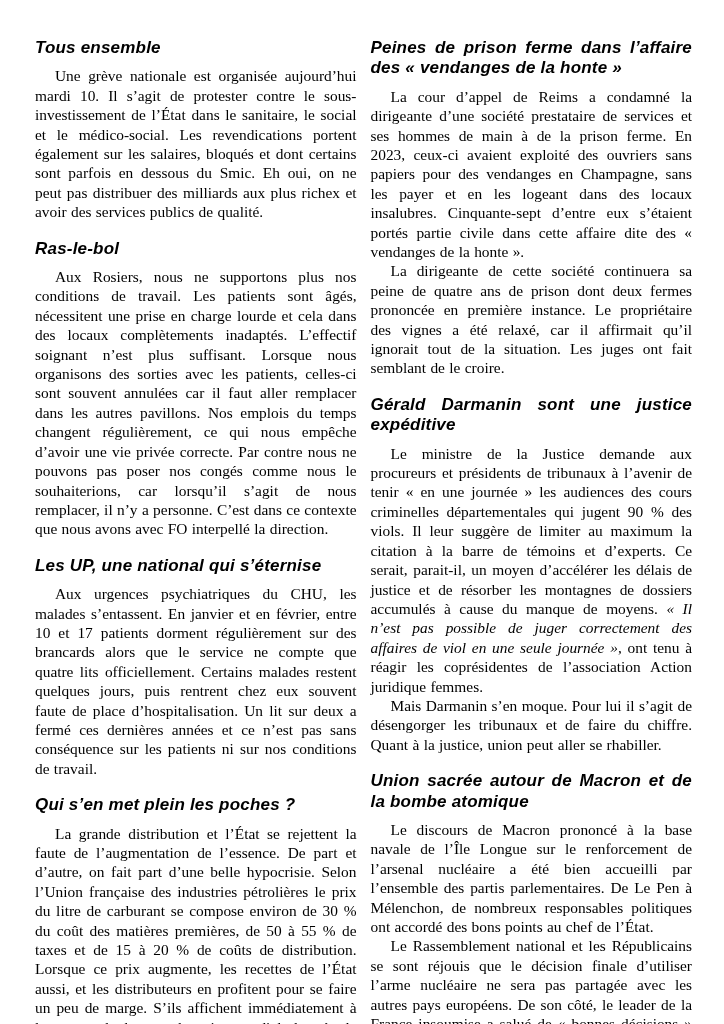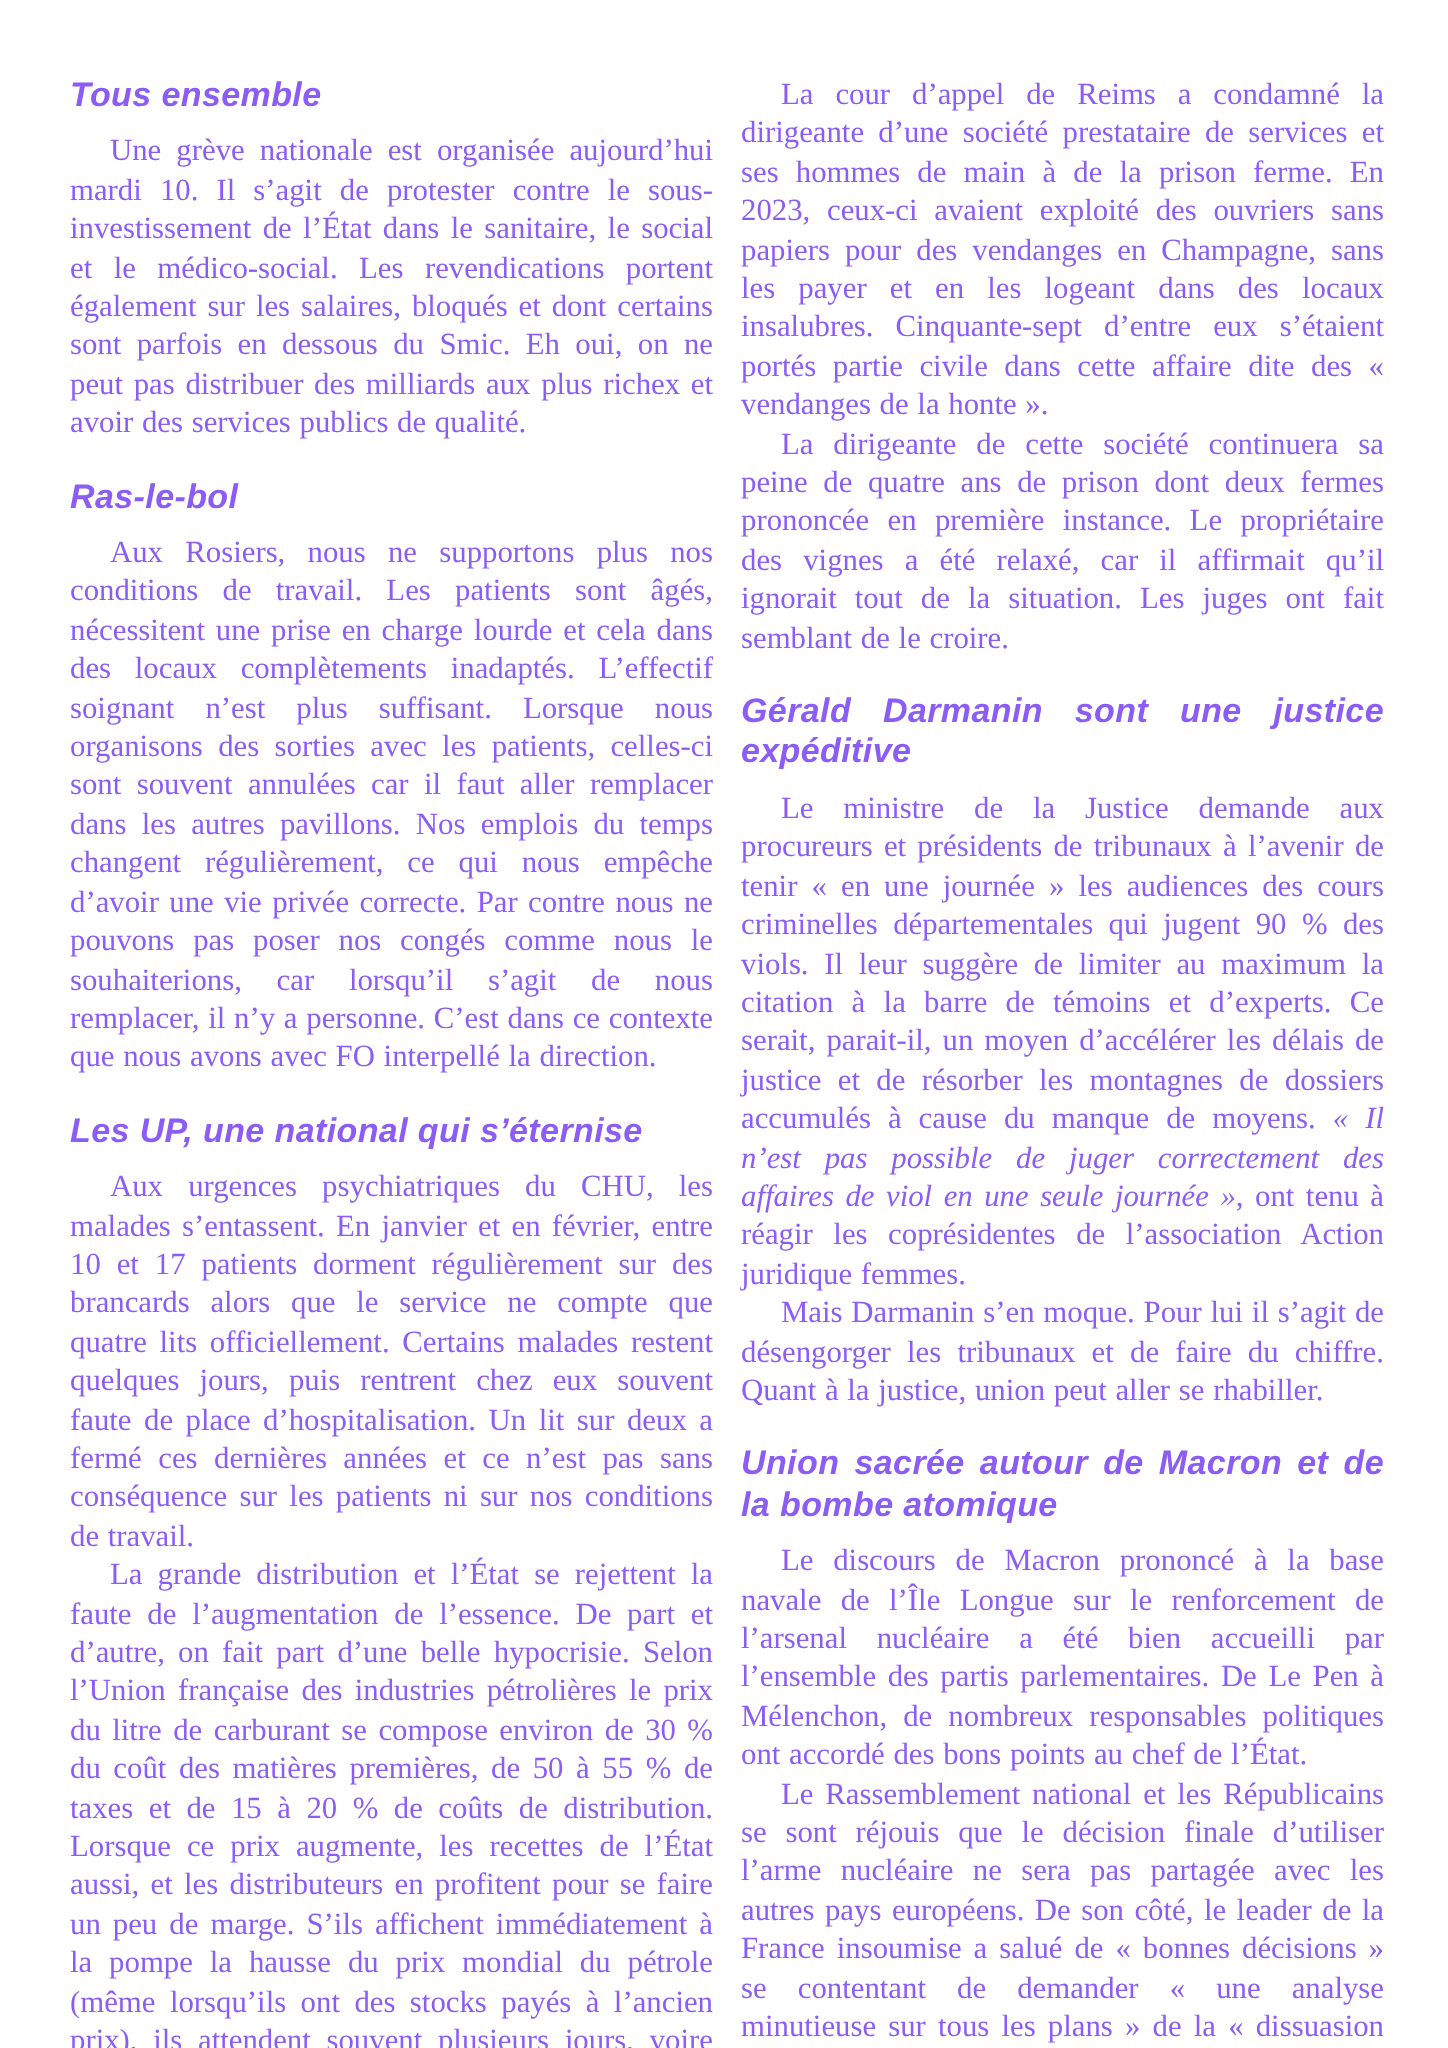--- a/index.html
+++ b/index.html
@@ -4,21 +4,21 @@
 <style>
   html, body {
     margin: 0;
     padding: 0;
     background: #ffffff;
   }
   .page {
     width: 724px;
     height: 1024px;
     background: #ffffff;
-    color: #8b5cf6;
+    color: #000000;
     box-sizing: border-box;
     padding: 38px 32px 0 35px;
     overflow: hidden;
     font-family: "Liberation Serif", serif;
   }
   .columns {
     display: flex;
     gap: 14px;
   }
   .col {
@@ -67,27 +67,29 @@
         <h2 class="section-heading">Ras-le-bol</h2>
         <p class="body-para">Aux Rosiers, nous ne supportons plus nos conditions de travail. Les patients sont âgés, nécessitent une prise en charge lourde et cela dans des locaux complètements inadaptés. L’effectif soignant n’est plus suffisant. Lorsque nous organisons des sorties avec les patients, celles-ci sont souvent annulées car il faut aller remplacer dans les autres pavillons. Nos emplois du temps changent régulièrement, ce qui nous empêche d’avoir une vie privée correcte. Par contre nous ne pouvons pas poser nos congés comme nous le souhaiterions, car lorsqu’il s’agit de nous remplacer, il n’y a personne. C’est dans ce contexte que nous avons avec FO interpellé la direction.</p>
       </section>
 
       <section>
         <h2 class="section-heading">Les UP, une national qui s’éternise</h2>
         <p class="body-para">Aux urgences psychiatriques du CHU, les malades s’entassent. En janvier et en février, entre 10 et 17 patients dorment régulièrement sur des brancards alors que le service ne compte que quatre lits officiellement. Certains malades restent quelques jours, puis rentrent chez eux souvent faute de place d’hospitalisation. Un lit sur deux a fermé ces dernières années et ce n’est pas sans conséquence sur les patients ni sur nos conditions de travail.</p>
       </section>
 
       <section>
+        <h2 class="section-heading">Qui s’en met plein les poches ?</h2>
         <p class="body-para">La grande distribution et l’État se rejettent la faute de l’augmentation de l’essence. De part et d’autre, on fait part d’une belle hypocrisie. Selon l’Union française des industries pétrolières le prix du litre de carburant se compose environ de 30 % du coût des matières premières, de 50 à 55 % de taxes et de 15 à 20 % de coûts de distribution. Lorsque ce prix augmente, les recettes de l’État aussi, et les distributeurs en profitent pour se faire un peu de marge. S’ils affichent immédiatement à la pompe la hausse du prix mondial du pétrole (même lorsqu’ils ont des stocks payés à l’ancien prix), ils attendent souvent plusieurs jours, voire plusieurs semaines, pour répercuter les baisses.</p>
 
       </section>
     </div>
 
     <div class="col">
       <section>
+        <h2 class="section-heading">Peines de prison ferme dans l’affaire des « vendanges de la honte »</h2>
         <p class="body-para">La cour d’appel de Reims a condamné la dirigeante d’une société prestataire de services et ses hommes de main à de la prison ferme. En 2023, ceux-ci avaient exploité des ouvriers sans papiers pour des vendanges en Champagne, sans les payer et en les logeant dans des locaux insalubres. Cinquante-sept d’entre eux s’étaient portés partie civile dans cette affaire dite des « vendanges de la honte ».</p>
         <p class="body-para">La dirigeante de cette société continuera sa peine de quatre ans de prison dont deux fermes prononcée en première instance. Le propriétaire des vignes a été relaxé, car il affirmait qu’il ignorait tout de la situation. Les juges ont fait semblant de le croire.</p>
       </section>
 
       <section>
         <h2 class="section-heading">Gérald Darmanin sont une justice expéditive</h2>
         <p class="body-para"><span>Le ministre de la Justice demande aux procureurs et présidents de tribunaux à l’avenir de tenir « en une journée » les audiences des cours criminelles départementales qui jugent 90 % des viols. Il leur suggère de limiter au maximum la citation à la barre de témoins et d’experts. Ce serait, parait-il, un moyen d’accélérer les délais de justice et de résorber les montagnes de dossiers accumulés à cause du manque de moyens. </span><span class="inline-quote-italic">« Il n’est pas possible de juger correctement des affaires de viol en une seule journée »</span><span>, ont tenu à réagir les coprésidentes de l’association Action juridique femmes.</span></p>
         <p class="body-para">Mais Darmanin s’en moque. Pour lui il s’agit de désengorger les tribunaux et de faire du chiffre. Quant à la justice, union peut aller se rhabiller.</p>
       </section>
 

